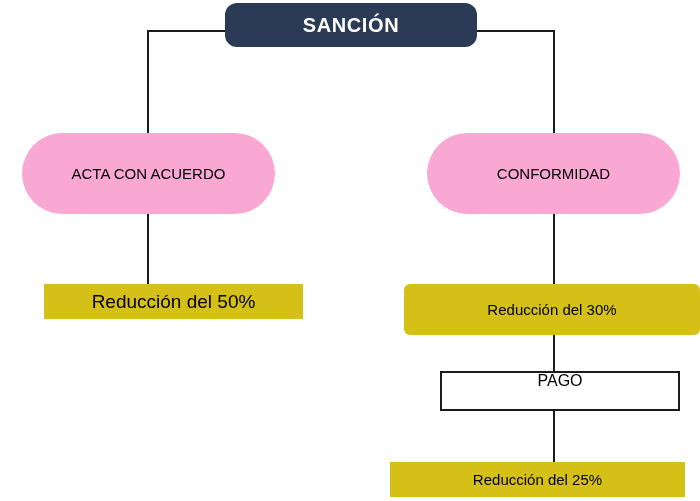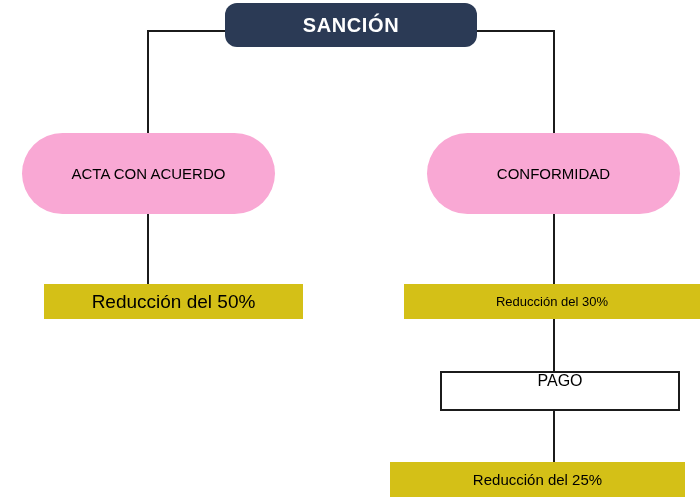--- a/index.html
+++ b/index.html
@@ -105,21 +105,21 @@
   </div>
 
   <div class="node-pill" style="left:427px; top:133px; width:253px; height:81px; font-size:15px;">
     <span class="label">CONFORMIDAD</span>
   </div>
 
   <div class="node-bar" style="left:0px; top:284px; width:259px; height:35px; font-size:19px;margin-left:44px;">
     <span class="label">Reducción del 50%</span>
   </div>
 
-  <div class="node-bar" style="left:404px; top:284px; width:296px; height:35px; font-size:13px;">
+  <div class="node-bar" style="left:404px; top:284px; width:296px; height:51px; font-size:15px;border-radius:6px;">
     <span class="label">Reducción del 30%</span>
   </div>
 
   <div class="node-plain" style="left:440px; top:371px; width:240px; height:40px; font-size:16px;">
     <span class="label">PAGO</span>
   </div>
 
   <div class="node-bar" style="left:390px; top:462px; width:295px; height:35px; font-size:15px;">
     <span class="label">Reducción del 25%</span>
   </div>

